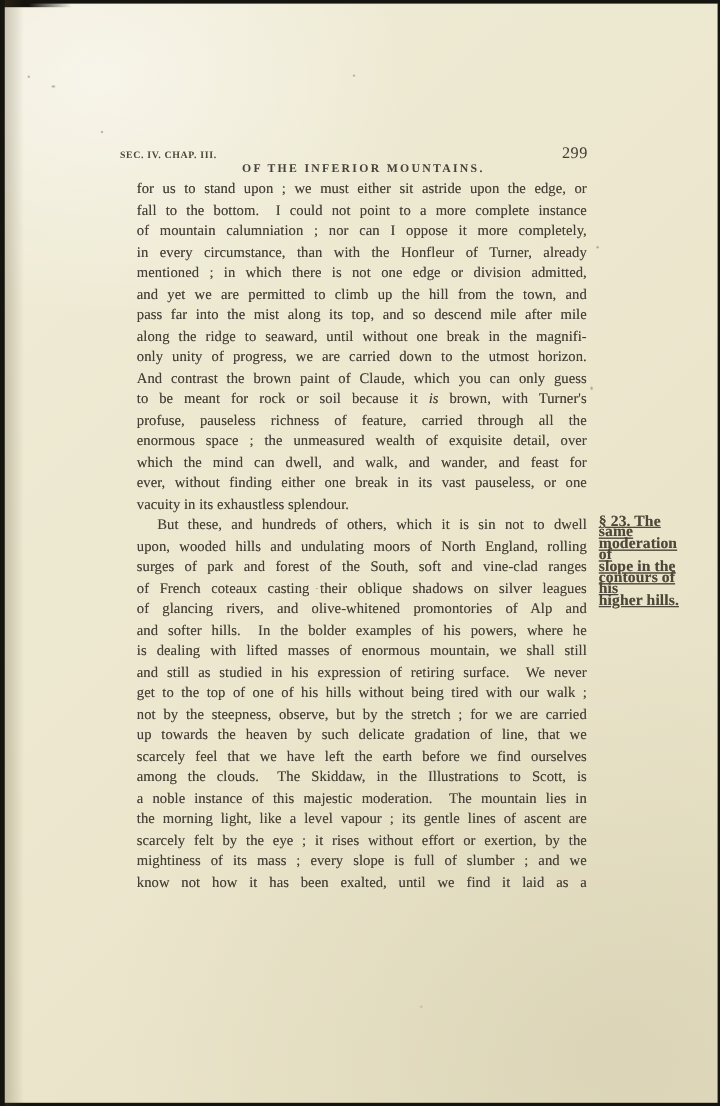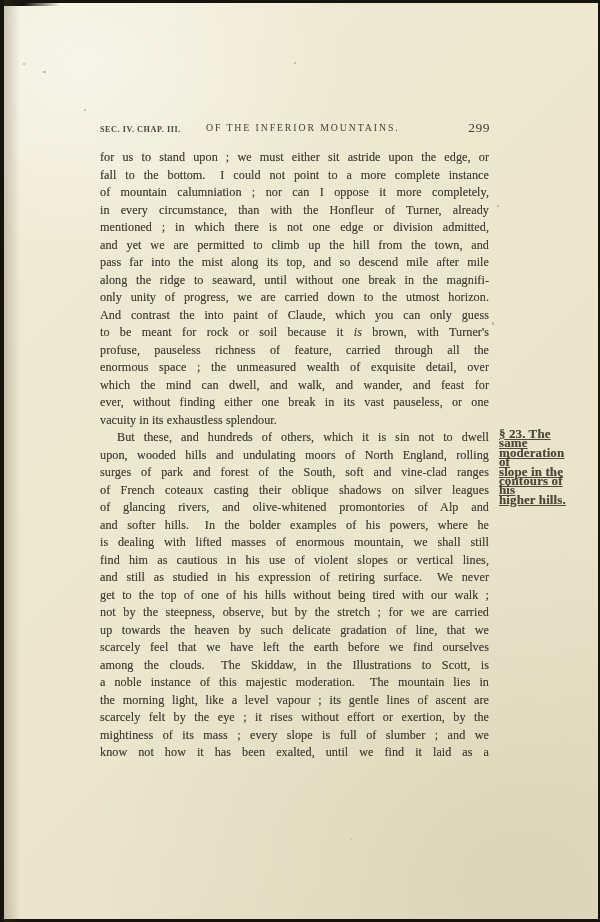--- a/index.html
+++ b/index.html
@@ -23,33 +23,33 @@
     background:linear-gradient(90deg,#16140e 40%,rgba(22,20,14,0) 100%);}
 
   
   .running-head{
     position:absolute;left:100px;top:120px;width:390px;height:18px;
     display:flex;justify-content:space-between;align-items:baseline;
     color:#49443a;
   }
   .section-label{font-size:8.2px;letter-spacing:.55px;font-weight:bold;color:#4c473c;}
   .head-title{
-    position:absolute;left:52%;transform:translateX(-50%);top:2px;
-    font-size:9.8px;letter-spacing:1.9px;white-space:nowrap;color:#46423a;font-weight:normal;
+    position:absolute;left:52%;transform:translateX(-50%);top:15px;
+    font-size:9.8px;letter-spacing:1.9px;white-space:nowrap;color:#46423a;font-weight:bold;
   }
   .page-number{font-size:13.5px;color:#3f3b33;letter-spacing:.5px;}
 
   
   .text-block{
     position:absolute;left:100px;top:149px;width:389px;
     font-size:12.2px;line-height:17.5px;color:#443f37;
     text-shadow:0 0 .5px rgba(70,62,48,.55);
     letter-spacing:.05px;
   }
-  .line{text-align:justify;text-align-last:justify;white-space:normal;}
+  .line{text-align:justify;text-align-last:justify;white-space:normal;margin-left:14px;}
   .line.no-just{text-align-last:left;}
   .line.indent{text-indent:17px;}
 
   
   .sidenote{
     position:absolute;left:499px;top:429px;width:72px;
     font-size:13px;line-height:9.4px;color:#4e483b;
     letter-spacing:.1px;text-shadow:0 0 .4px rgba(76,68,52,.5);
     font-weight:bold;
     text-decoration:underline;
@@ -87,35 +87,34 @@
   <div class="text-block">
       <div class="line"><span>for us to stand upon ; we must either sit astride upon the edge, or</span></div>
       <div class="line"><span>fall to the bottom.  I could not point to a more complete instance</span></div>
       <div class="line"><span>of mountain calumniation ; nor can I oppose it more completely,</span></div>
       <div class="line"><span>in every circumstance, than with the Honfleur of Turner, already</span></div>
       <div class="line"><span>mentioned ; in which there is not one edge or division admitted,</span></div>
       <div class="line"><span>and yet we are permitted to climb up the hill from the town, and</span></div>
       <div class="line"><span>pass far into the mist along its top, and so descend mile after mile</span></div>
       <div class="line"><span>along the ridge to seaward, until without one break in the magnifi-</span></div>
       <div class="line"><span>only unity of progress, we are carried down to the utmost horizon.</span></div>
-      <div class="line"><span>And contrast the into paint of Claude, which you can only guess</span></div>
+      <div class="line"><span>And contrast the brown paint of Claude, which you can only guess</span></div>
       <div class="line"><span>to be meant for rock or soil because it </span><i>is</i><span> brown, with Turner's</span></div>
       <div class="line"><span>profuse, pauseless richness of feature, carried through all the</span></div>
       <div class="line"><span>enormous space ; the unmeasured wealth of exquisite detail, over</span></div>
       <div class="line"><span>which the mind can dwell, and walk, and wander, and feast for</span></div>
       <div class="line"><span>ever, without finding either one break in its vast pauseless, or one</span></div>
       <div class="line no-just"><span>vacuity in its exhaustless splendour.</span></div>
       <div class="line indent"><span>But these, and hundreds of others, which it is sin not to dwell</span></div>
       <div class="line"><span>upon, wooded hills and undulating moors of North England, rolling</span></div>
       <div class="line"><span>surges of park and forest of the South, soft and vine-clad ranges</span></div>
       <div class="line"><span>of French coteaux casting their oblique shadows on silver leagues</span></div>
       <div class="line"><span>of glancing rivers, and olive-whitened promontories of Alp and</span></div>
       <div class="line"><span>and softer hills.  In the bolder examples of his powers, where he</span></div>
       <div class="line"><span>is dealing with lifted masses of enormous mountain, we shall still</span></div>
-      <div class="line"><span>find him as cautious in his use of violent slopes or vertical lines,</span></div>
       <div class="line"><span>and still as studied in his expression of retiring surface.  We never</span></div>
       <div class="line"><span>get to the top of one of his hills without being tired with our walk ;</span></div>
       <div class="line"><span>not by the steepness, observe, but by the stretch ; for we are carried</span></div>
       <div class="line"><span>up towards the heaven by such delicate gradation of line, that we</span></div>
       <div class="line"><span>scarcely feel that we have left the earth before we find ourselves</span></div>
       <div class="line"><span>among the clouds.  The Skiddaw, in the Illustrations to Scott, is</span></div>
       <div class="line"><span>a noble instance of this majestic moderation.  The mountain lies in</span></div>
       <div class="line"><span>the morning light, like a level vapour ; its gentle lines of ascent are</span></div>
       <div class="line"><span>scarcely felt by the eye ; it rises without effort or exertion, by the</span></div>
       <div class="line"><span>mightiness of its mass ; every slope is full of slumber ; and we</span></div>

